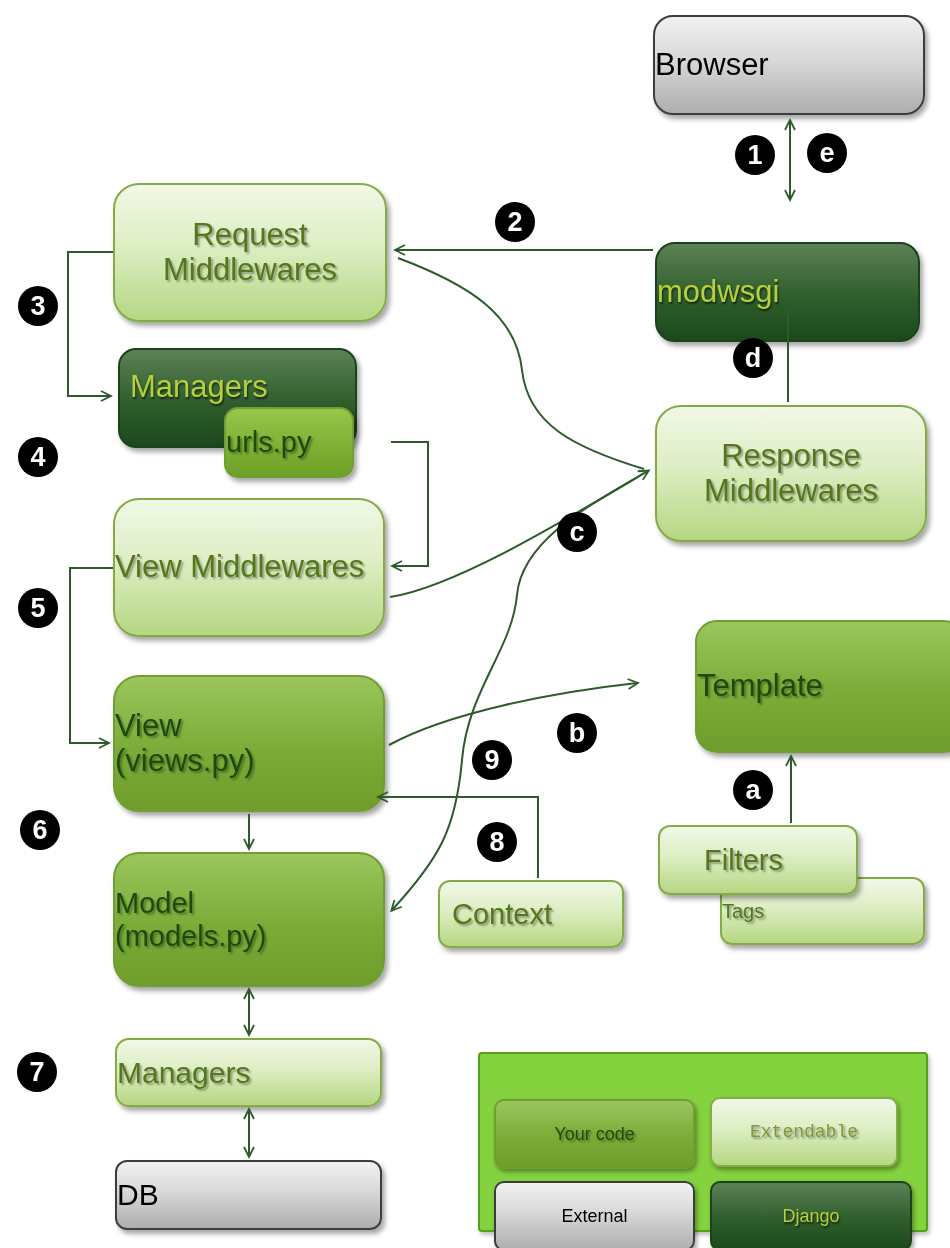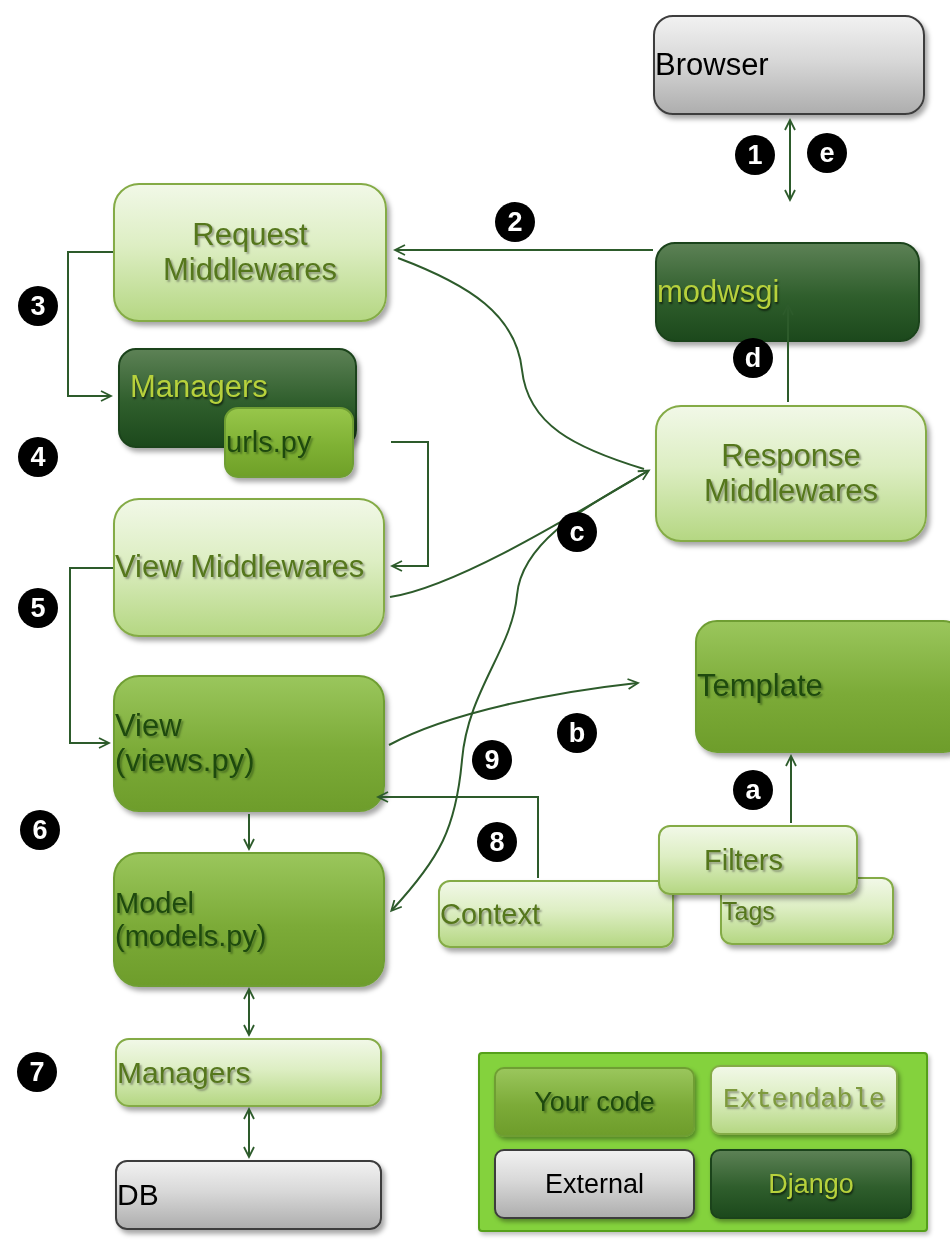--- a/index.html
+++ b/index.html
@@ -48,42 +48,43 @@
   
   #wires{position:absolute;left:0;top:0;z-index:4;}
   
   #legend{
     position:absolute;left:478px;top:1052px;width:450px;height:180px;
     background:#84d23d;border:2px solid #55a01a;border-radius:4px;
     box-shadow:2px 3px 4px rgba(0,0,0,0.25);box-sizing:border-box;z-index:2;
   }
   .chip{
     position:absolute;display:flex;align-items:center;justify-content:center;
-    border-radius:10px;font-size:27px;box-shadow:2px 3px 4px rgba(0,0,0,0.35);
+    border-radius:10px;font-size:18px;box-shadow:2px 3px 4px rgba(0,0,0,0.35);
     box-sizing:border-box;
+    margin-top:32px;
   }
   .chip.light{color:#7e9a3d;}
   
   #n-browser{left:653px;top:15px;width:272px;height:100px;border-radius:20px;font-size:31px;z-index:2;}
   #n-modwsgi{left:655px;top:202px;width:265px;height:100px;border-radius:20px;font-size:31px;z-index:2;margin-top:40px;}
   #n-reqmw{left:113px;top:183px;width:274px;height:139px;border-radius:26px;font-size:31px;z-index:2;}
   #n-urlconf{left:118px;top:348px;width:239px;height:100px;border-radius:18px;font-size:31px;z-index:2;
              padding:0 55px 22px 10px;}
   #n-urlspy{left:224px;top:407px;width:130px;height:71px;border-radius:14px;font-size:29px;z-index:3;
             background:linear-gradient(#97c64a,#7fb134 55%,#6fa028);}
   #n-viewmw{left:113px;top:498px;width:272px;height:139px;border-radius:26px;font-size:31px;z-index:2;}
   #n-view{left:113px;top:675px;width:272px;height:137px;border-radius:26px;font-size:31px;z-index:2;}
   #n-model{left:113px;top:852px;width:272px;height:135px;border-radius:26px;font-size:29px;z-index:2;}
   #n-managers{left:115px;top:1038px;width:267px;height:69px;border-radius:14px;font-size:30px;z-index:2;}
   #n-db{left:115px;top:1160px;width:267px;height:70px;border-radius:12px;font-size:30px;z-index:2;}
   #n-respmw{left:655px;top:405px;width:272px;height:137px;border-radius:26px;font-size:31px;z-index:2;}
   #n-template{left:655px;top:620px;width:270px;height:133px;border-radius:22px;font-size:31px;z-index:2;margin-left:40px;}
   #n-filters{left:658px;top:825px;width:200px;height:70px;border-radius:12px;font-size:29px;z-index:3;padding-left:44px;}
-  #n-tags{left:720px;top:877px;width:174px;height:68px;border-radius:12px;font-size:25px;z-index:2;}
-  #n-context{left:438px;top:880px;width:236px;height:68px;border-radius:12px;font-size:29px;z-index:2;}
+  #n-tags{left:720px;top:877px;width:205px;height:68px;border-radius:12px;font-size:20px;z-index:2;}
+  #n-context{left:438px;top:880px;width:186px;height:68px;border-radius:12px;font-size:29px;z-index:2;padding-left:12px;}
   
   #lg-yourcode{left:14px;top:13px;width:201px;height:70px;}
   #lg-extendable{left:230px;top:11px;width:188px;height:70px;font-family:Liberation Mono, monospace;}
   #lg-external{left:14px;top:95px;width:201px;height:70px;}
   #lg-django{left:230px;top:95px;width:202px;height:70px;}
   
   #mk-1{left:735px;top:135px;}  #mk-e{left:807px;top:133px;}
   #mk-2{left:495px;top:202px;}  #mk-3{left:18px;top:286px;}
   #mk-d{left:733px;top:338px;}  #mk-4{left:18px;top:437px;}
   #mk-c{left:557px;top:512px;}  #mk-5{left:18px;top:588px;}

